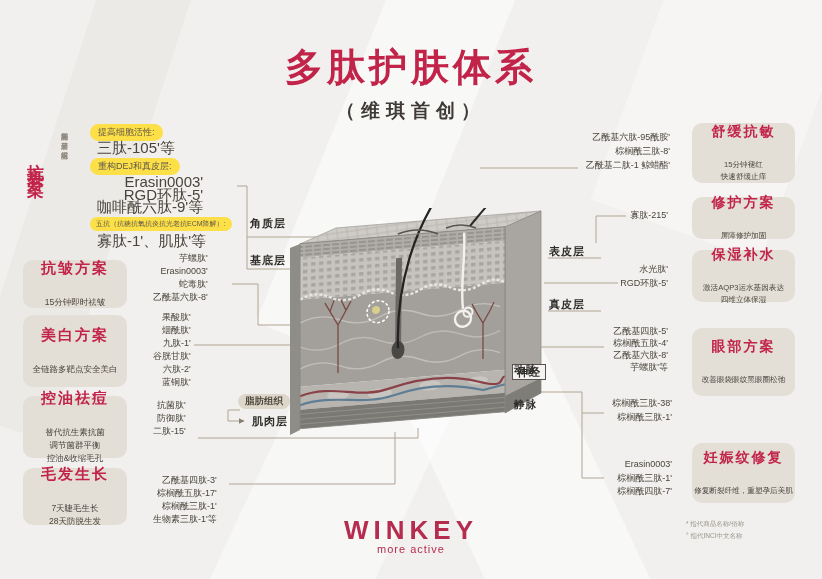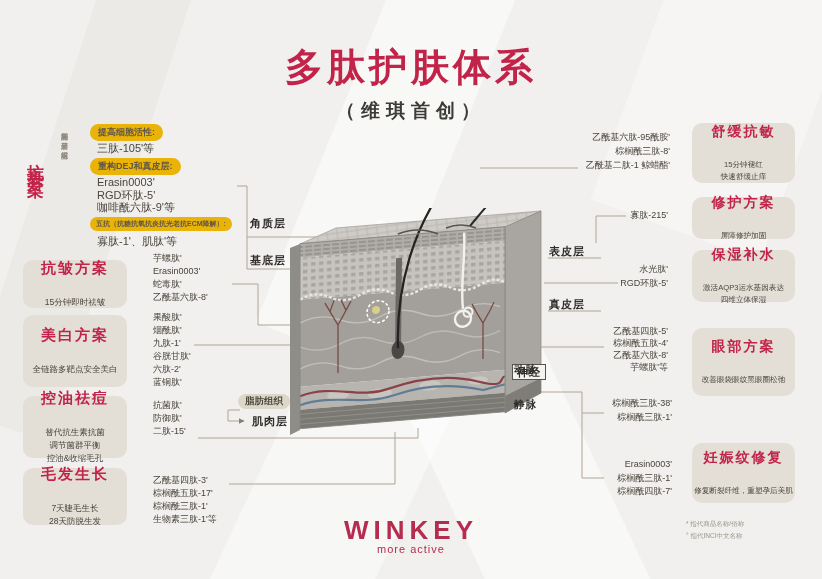--- a/index.html
+++ b/index.html
@@ -7,33 +7,33 @@
     background:#f1f0ee;font-family:"Liberation Sans","DejaVu Sans",sans-serif;color:#3c3935;}
   .abs{position:absolute;}
   
   .streak{position:absolute;pointer-events:none;}
   
   .title{left:0;right:0;top:42px;text-align:center;font-size:38px;font-weight:bold;letter-spacing:4px;color:#c22349;}
   .subtitle{left:0;right:0;top:98px;text-align:center;font-size:19px;font-weight:bold;letter-spacing:6px;color:#3e3a36;}
   
   .aa-title{left:24px;top:150px;writing-mode:vertical-rl;font-size:17px;font-weight:bold;letter-spacing:5px;color:#c22349;}
   .aa-note{left:59px;top:127px;writing-mode:vertical-rl;font-size:7px;letter-spacing:.5px;color:#8d8679;}
-  .pill{background:#eab308;border-radius:9px;padding:2px 8px;font-size:9px;font-weight:bold;color:#5f574a;white-space:nowrap;display:inline-block;}
+  .pill{background:#fde047;border-radius:9px;padding:2px 8px;font-size:9px;font-weight:normal;color:#5f574a;white-space:nowrap;display:inline-block;}
   .pill.small{font-size:7px;padding:2px 6px;}
-  .lines{white-space:pre-line;font-size:11px;line-height:12.6px;color:#4a443c;}
+  .lines{white-space:pre-line;font-size:15px;line-height:12.6px;color:#4a443c;text-align:right;}
   
   .box{background:#e3dfd6;border-radius:10px;display:flex;flex-direction:column;justify-content:center;align-items:center;gap:18px;text-align:center;}
   .box .bt{font-size:15px;font-weight:bold;letter-spacing:2px;color:#c22349;}
   .box .bd{font-size:8.5px;line-height:1.55;color:#4c4740;white-space:pre-line;}
   .lbox{left:23px;width:104px;}
   .rbox{left:692px;width:103px;padding:0 2px;box-sizing:border-box;}
   .rbox .bt{font-size:14px;}
   .rbox .bd{font-size:7.6px;}
   
-  .pep{font-size:9px;line-height:13px;color:#4a443b;white-space:pre-line;}
+  .pep{font-size:9px;line-height:13px;color:#4a443b;white-space:pre-line;text-align:right;}
   .pepr{text-align:right;}
   
   .lab{font-weight:bold;font-size:11px;letter-spacing:1px;color:#2f2d2a;white-space:nowrap;}
   .lab.small{font-size:10.5px;}
   .nervebox{border:1px solid #55534e;background:#f4f3f1;padding:0 4px;line-height:14px;}
   .fatpill{background:#ddd7ca;border-radius:8px;padding:1px 7px;font-size:9.5px;font-weight:bold;color:#4c463c;}
   
   .foot{left:686px;top:518px;font-size:6.5px;line-height:1.8;color:#9a958c;white-space:pre-line;}
   
   .logo{left:0;right:0;top:515px;text-align:center;}

